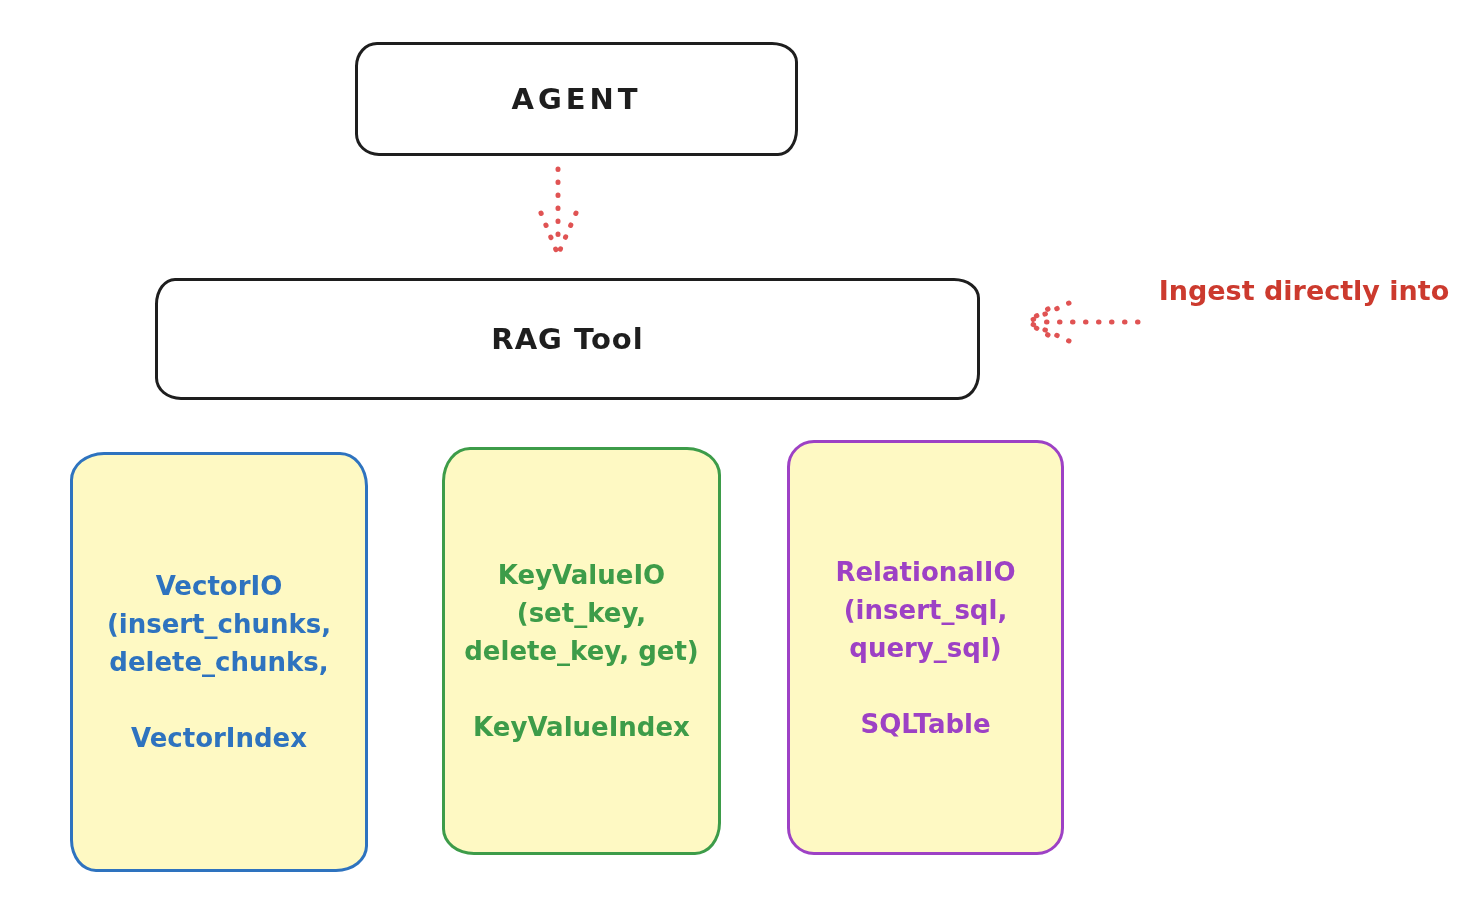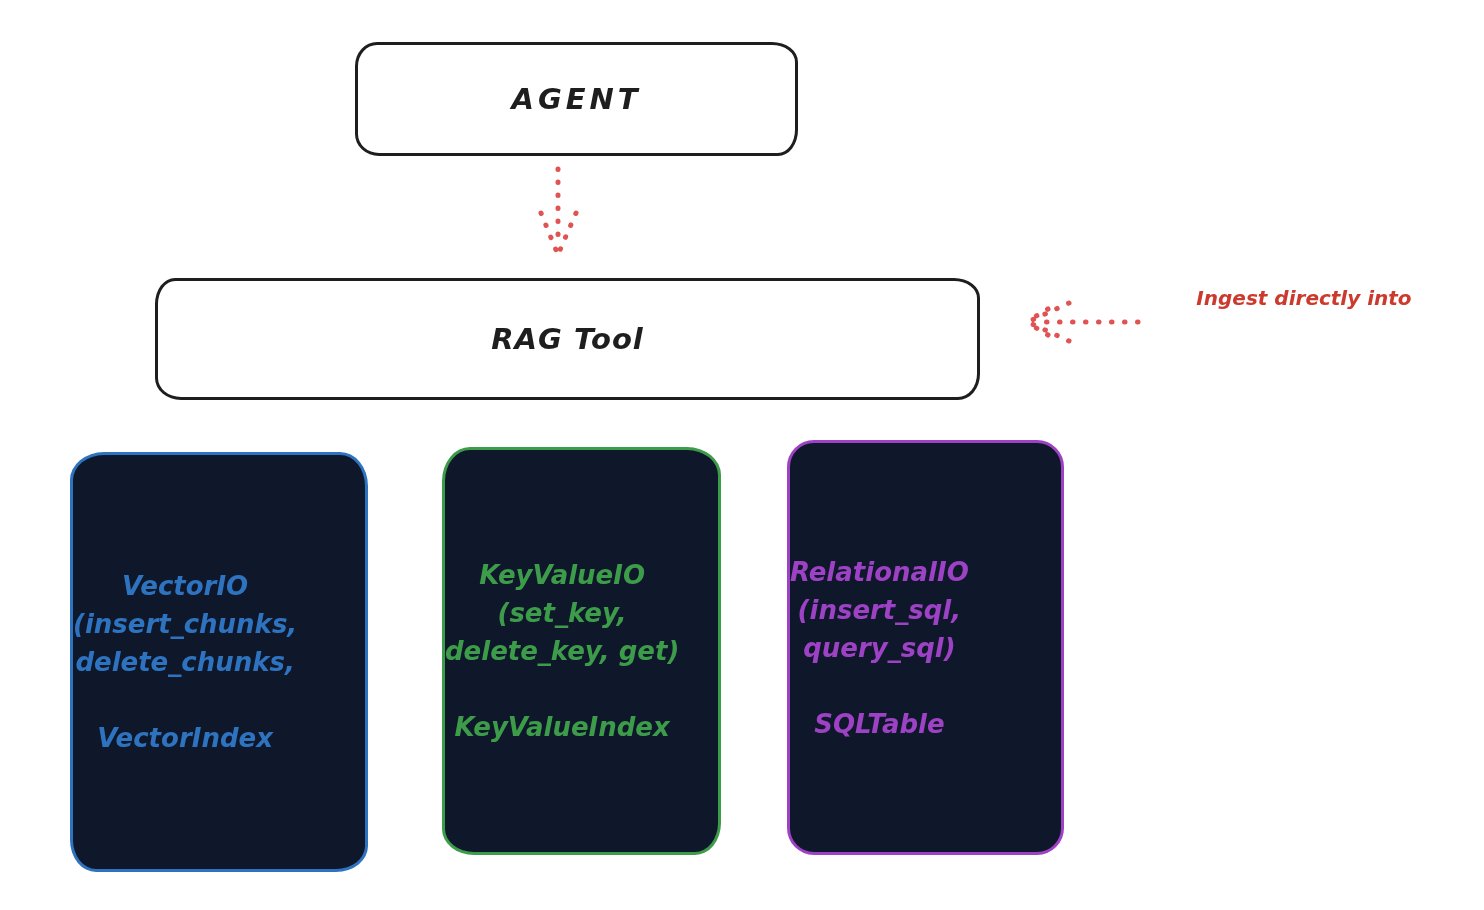--- a/index.html
+++ b/index.html
@@ -7,21 +7,20 @@
     padding: 0;
     background: #ffffff;
   }
   .canvas {
     position: relative;
     width: 1484px;
     height: 910px;
     background: #ffffff;
     font-family: "DejaVu Sans", "Liberation Sans", sans-serif;
     overflow: hidden;
-    font-style: italic;
   }
   
   .node {
     position: absolute;
     border: 3px solid #1e1e1e;
     background: #ffffff;
     display: flex;
     align-items: center;
     justify-content: center;
     box-sizing: border-box;
@@ -39,24 +38,24 @@
     font-weight: 600;
     color: #1e1e1e;
     letter-spacing: 1px;
   }
   .node-agent .node-label { letter-spacing: 4px; }
 
   
   .card {
     position: absolute;
     border: 3px solid;
-    background: #0f172a;
+    background: #fef9c3;
     display: flex;
     align-items: center;
-    justify-content: flex-start;
+    justify-content: center;
     box-sizing: border-box;
     text-align: center;
   }
   .card-vector {
     left: 70px; top: 452px; width: 298px; height: 420px;
     border-radius: 34px 28px 32px 26px / 28px 34px 26px 32px;
   }
   .card-keyvalue {
     left: 442px; top: 447px; width: 279px; height: 408px;
     border-radius: 28px 34px 26px 32px / 34px 28px 32px 26px;
@@ -70,23 +69,23 @@
     font-weight: 600;
     line-height: 38px;
   }
   .card-footer {
     margin-top: 38px;
   }
 
   
   .annotation {
     position: absolute;
-    left: 1128px; top: 280px; width: 352px;
+    left: 1128px; top: 272px; width: 352px;
     text-align: center;
-    font-size: 20px;
+    font-size: 27px;
     font-weight: 700;
     line-height: 37px;
   }
 
   
   .overlay {
     position: absolute;
     left: 0; top: 0;
     pointer-events: none;
   }

